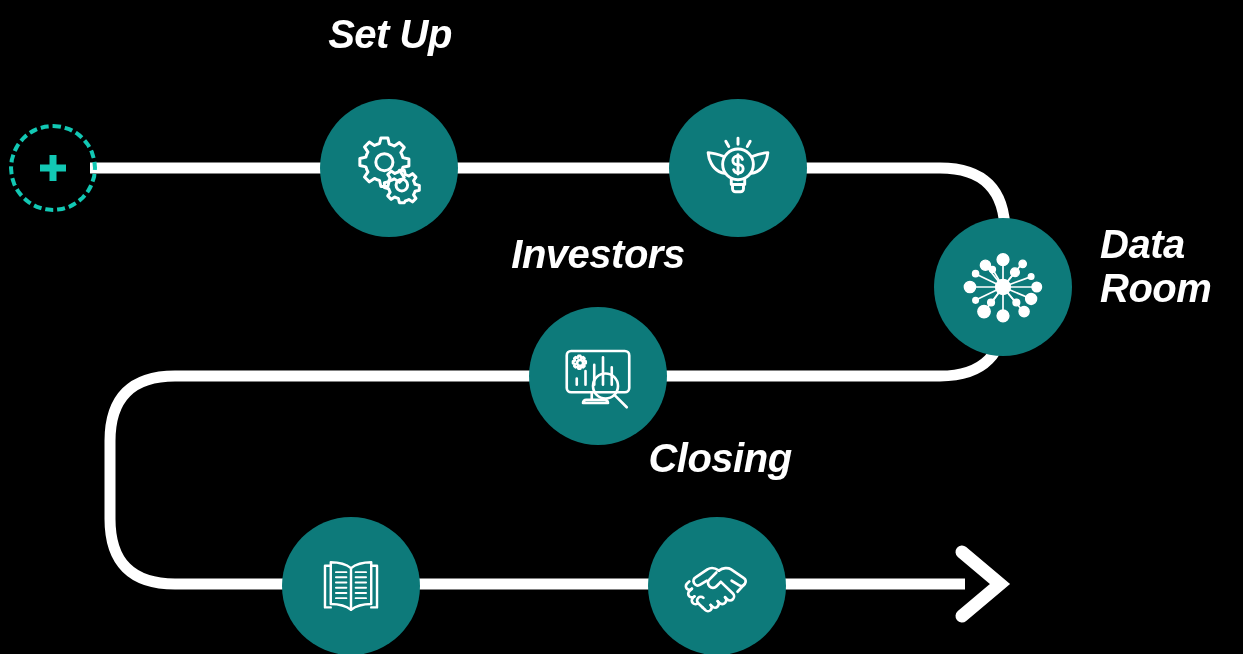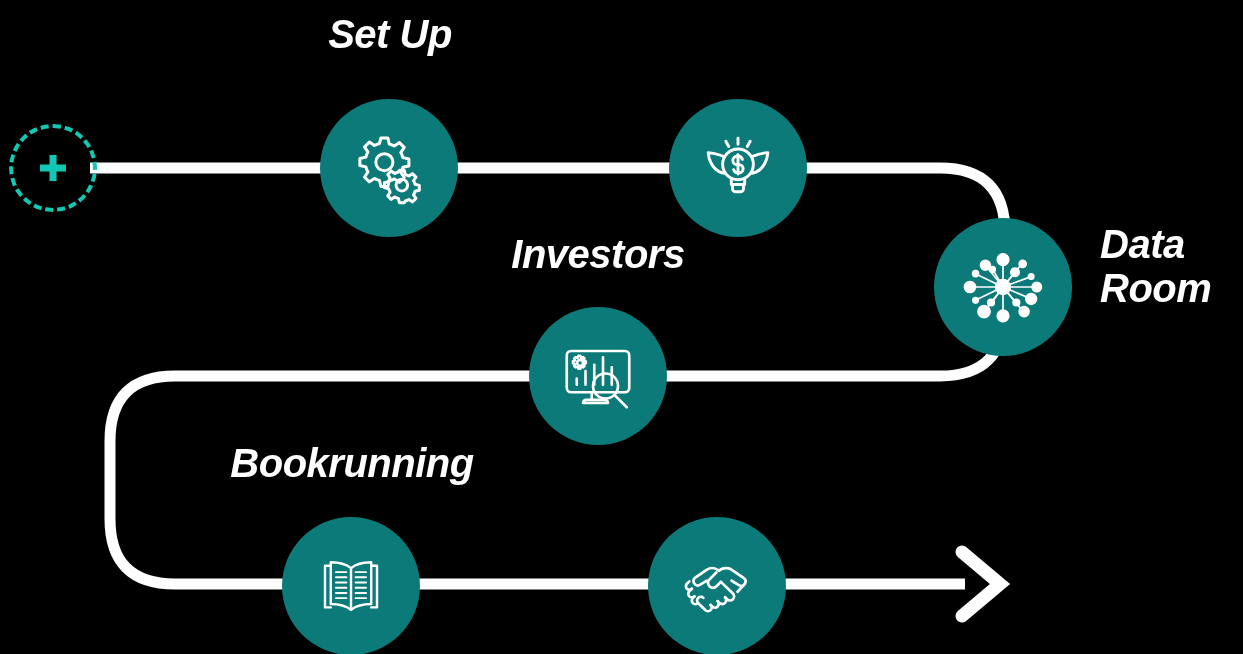--- a/index.html
+++ b/index.html
@@ -165,32 +165,32 @@
     <svg class="node-icon" width="74" height="74" viewBox="0 0 64 64" fill="none" stroke="#ffffff" stroke-width="2.1" stroke-linecap="round" stroke-linejoin="round">
       <path d="M32 16.5 C27 12.5 20.5 11.5 14.5 11.5 v36 c6 0 12.5 1 17.5 5 c5-4 11.5-5 17.5-5 v-36 c-6 0-12.5 1-17.5 5 Z"></path>
       <path d="M32 16.5 v36"></path>
       <path d="M14.5 14.5 H9.5 v36 h5 M49.5 14.5 h5 v36 h-5"></path>
       <g stroke-width="1.7">
         <path d="M19 20 h9 M19 24.5 h9 M19 29 h9 M19 33.5 h9 M19 38 h9 M19 42.5 h9"></path>
         <path d="M36 20 h9 M36 24.5 h9 M36 29 h9 M36 33.5 h9 M36 38 h9 M36 42.5 h9"></path>
       </g>
     </svg>
   </div>
-  <div class="node-label" style="left:212px; top:443px; width:280px;">Bookrunning</div>
 
   <div class="node" style="left:648px; top:517px; width:138px; height:138px;">
     <svg class="node-icon" width="82" height="82" viewBox="0 0 64 64" fill="none" stroke="#ffffff" stroke-width="2.1" stroke-linecap="round" stroke-linejoin="round">
       <path d="M31.5 21.5 L26 27 a3.6 3.6 0 0 0 0 5.1 l0.3 0.3 a3.6 3.6 0 0 0 5.1 0 l3.6-3.6"></path>
       <path d="M33.5 20 C30.5 17.8 27 17.5 24.5 19 L15 25.5 a3 3 0 0 0 -1 4 l0.4 0.7 a3 3 0 0 0 4.2 1 l5.5-3.4"></path>
       <path d="M35 28.8 l9.4 9 a3.2 3.2 0 0 1 0 4.5 a3.2 3.2 0 0 1 -4.5 0 l-1.6-1.5"></path>
       <path d="M38.3 40.8 a3.1 3.1 0 0 1 0 4.4 a3.1 3.1 0 0 1 -4.4 0 l-1.4-1.4"></path>
       <path d="M32.5 43.8 a3 3 0 0 1 0 4.2 a3 3 0 0 1 -4.2 0 l-1.3-1.3"></path>
       <path d="M27 46.7 a2.9 2.9 0 0 1 0 4.1 a2.9 2.9 0 0 1 -4.1 0 l-2.1-2"></path>
       <path d="M20.8 48.8 l-3.5-3.4 a2.9 2.9 0 0 1 0-4.1 a2.9 2.9 0 0 1 4.1 0"></path>
       <path d="M17.3 45.4 a2.9 2.9 0 0 1 -4.1 0 a2.9 2.9 0 0 1 0-4.1 l1.2-1.2"></path>
       <path d="M14.4 40.1 a2.8 2.8 0 0 1 -4 0 a2.8 2.8 0 0 1 0-4 l2-2"></path>
       <path d="M12.4 34.1 a2.8 2.8 0 0 1 -3.9 0 a2.8 2.8 0 0 1 0-3.9 l1.9-1.8"></path>
       <path d="M33.5 20 C36.5 17.8 40.5 17.5 43 19 l10 6.8 a3 3 0 0 1 1 4 l-0.4 0.7 a3 3 0 0 1 -4.2 1 l-6-3.6"></path>
       <path d="M53.5 30.5 L48 36.5"></path>
     </svg>
   </div>
+  <div class="node-label" style="left:640px; top:438px; width:160px;">Closing</div>
 
 </div>
 
 </body></html>

